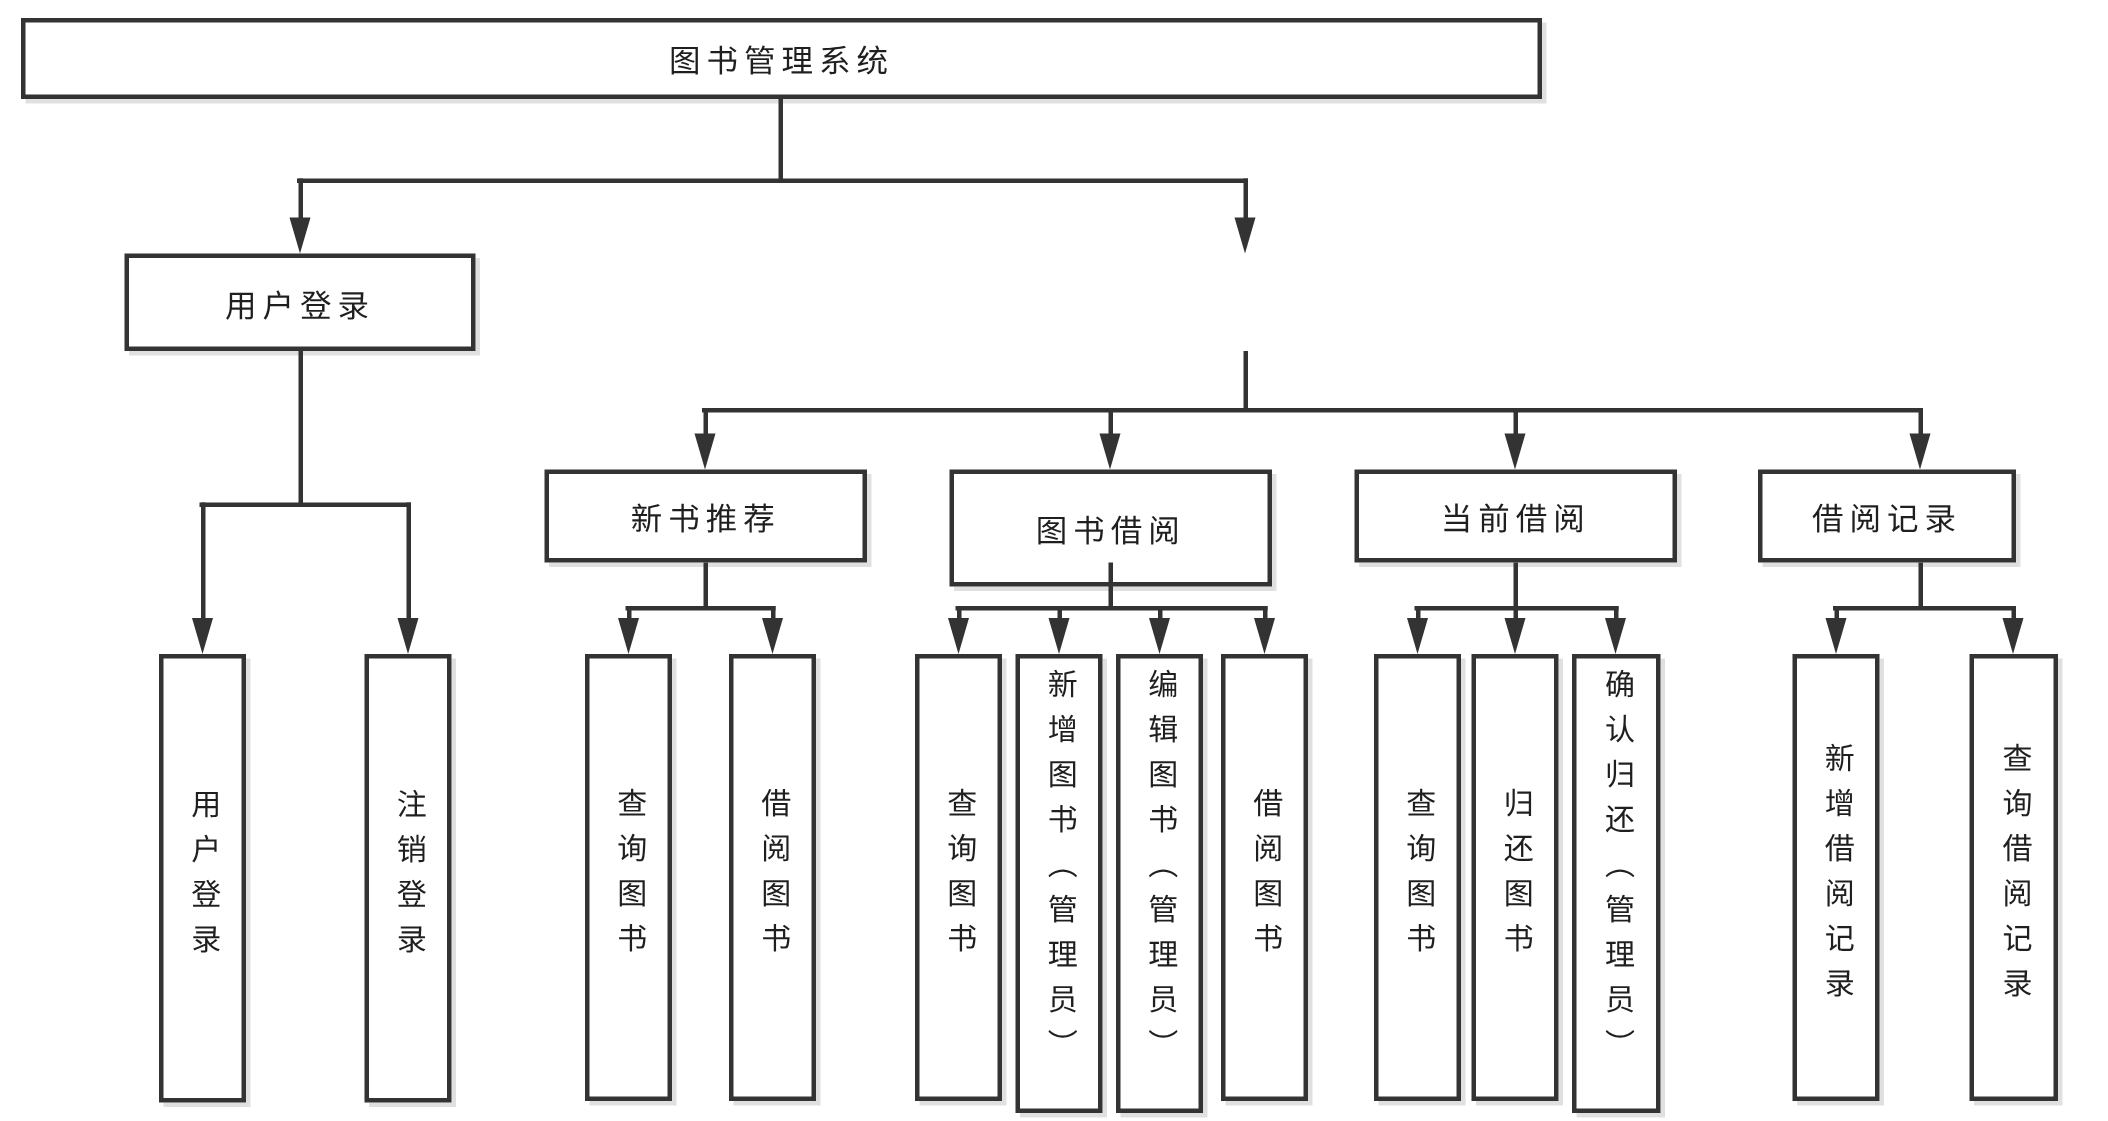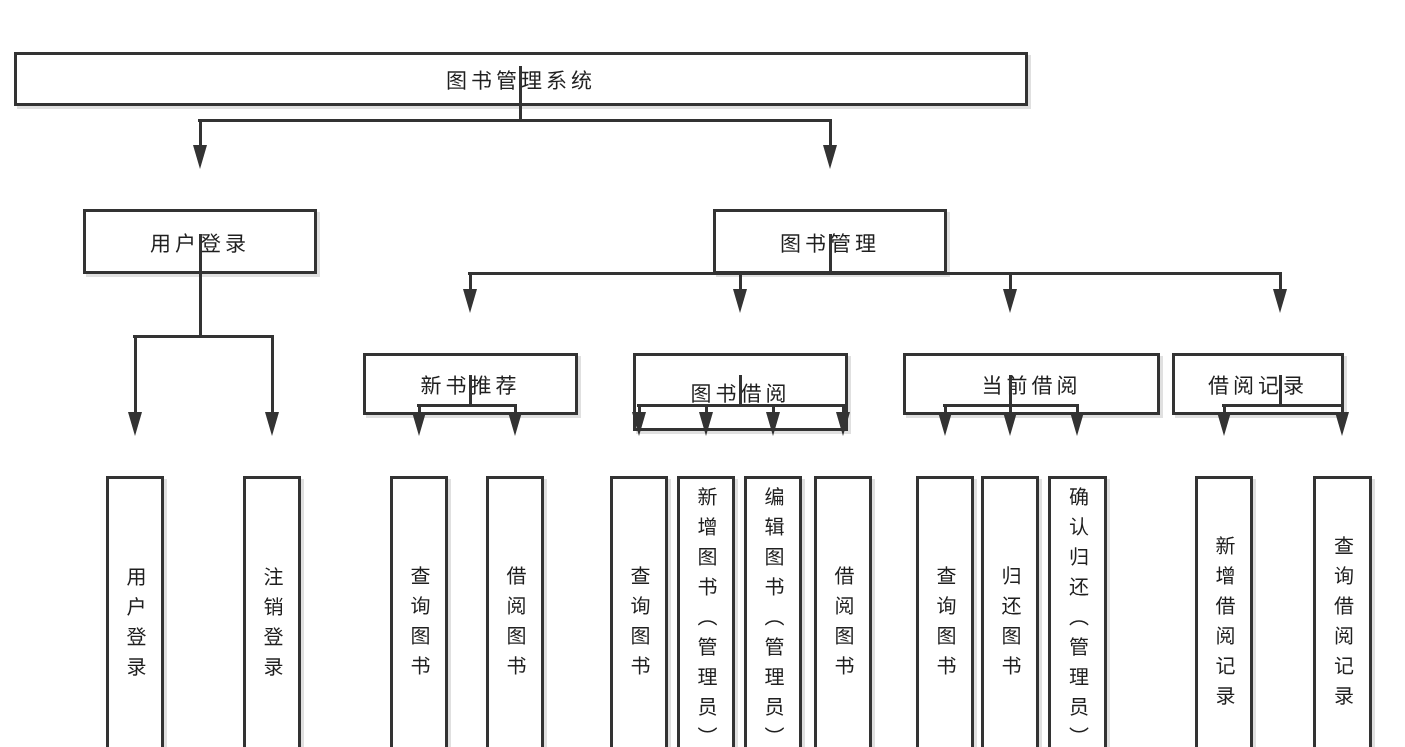--- a/index.html
+++ b/index.html
@@ -12,21 +12,20 @@
   html,body{margin:0;padding:0;background:var(--bg);}
   .canvas{
     position:relative;width:1405px;height:747px;background:var(--bg);
     font-family:"Liberation Sans","DejaVu Sans",sans-serif;
     color:var(--text);overflow:hidden;
   }
   .box{
     position:absolute;background:#ffffff;border:3px solid var(--line);
     box-sizing:border-box;display:flex;align-items:center;justify-content:center;
     box-shadow:3px 3px 0 rgba(0,0,0,0.12);
-    margin-top:40px;
   }
   .hlabel{font-size:21px;letter-spacing:4px;white-space:nowrap;}
   .vbox{flex-direction:column;}
   .vlabel{
     writing-mode:vertical-rl;
     font-size:20px;line-height:1;letter-spacing:10px;white-space:nowrap;
   }
   .vstart{justify-content:flex-start;padding-top:7px;}
   .vline{position:absolute;width:3px;background:var(--line);}
   .hline{position:absolute;height:3px;background:var(--line);}
@@ -52,23 +51,20 @@
   <div class="vline" style="left:519px;top:66px;height:54px;"></div>
   <div class="hline" style="left:198px;top:119px;width:634px;"></div>
   <div class="vline" style="left:199px;top:119px;height:27px;"></div>
   <div class="arrow" style="left:193px;top:145px;"></div>
   <div class="vline" style="left:829px;top:119px;height:27px;"></div>
   <div class="arrow" style="left:823px;top:145px;"></div>
 
   <div class="box" style="left:83px;top:169px;width:234px;height:65px;">
     <span class="hlabel">用户登录</span>
   </div>
-  <div class="box" style="left:713px;top:169px;width:234px;height:65px;">
-    <span class="hlabel">图书管理</span>
-  </div>
 
   <div class="vline" style="left:199px;top:234px;height:103px;"></div>
   <div class="hline" style="left:133px;top:335px;width:141px;"></div>
   <div class="vline" style="left:134px;top:335px;height:78px;"></div>
   <div class="arrow" style="left:128px;top:412px;"></div>
   <div class="vline" style="left:271px;top:335px;height:78px;"></div>
   <div class="arrow" style="left:265px;top:412px;"></div>
 
   <div class="vline" style="left:829px;top:234px;height:40px;"></div>
   <div class="hline" style="left:468px;top:272px;width:814px;"></div>
@@ -80,21 +76,21 @@
   <div class="arrow" style="left:1003px;top:289px;"></div>
   <div class="vline" style="left:1279px;top:272px;height:18px;"></div>
   <div class="arrow" style="left:1273px;top:289px;"></div>
 
   <div class="box" style="left:363px;top:313px;width:215px;height:62px;">
     <span class="hlabel">新书推荐</span>
   </div>
   <div class="box" style="left:633px;top:313px;width:215px;height:78px;">
     <span class="hlabel">图书借阅</span>
   </div>
-  <div class="box" style="left:903px;top:313px;width:257px;height:62px;">
+  <div class="box" style="left:903px;top:313px;width:215px;height:62px;">
     <span class="hlabel">当前借阅</span>
   </div>
   <div class="box" style="left:1172px;top:313px;width:172px;height:62px;">
     <span class="hlabel">借阅记录</span>
   </div>
 
   <div class="vline" style="left:469px;top:375px;height:31px;"></div>
   <div class="hline" style="left:417px;top:404px;width:100px;"></div>
   <div class="vline" style="left:418px;top:404px;height:9px;"></div>
   <div class="arrow" style="left:412px;top:412px;"></div>

